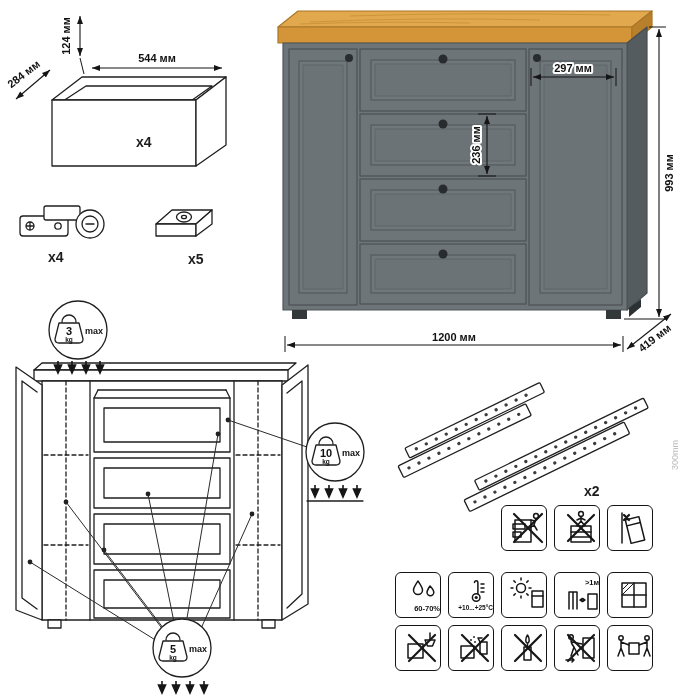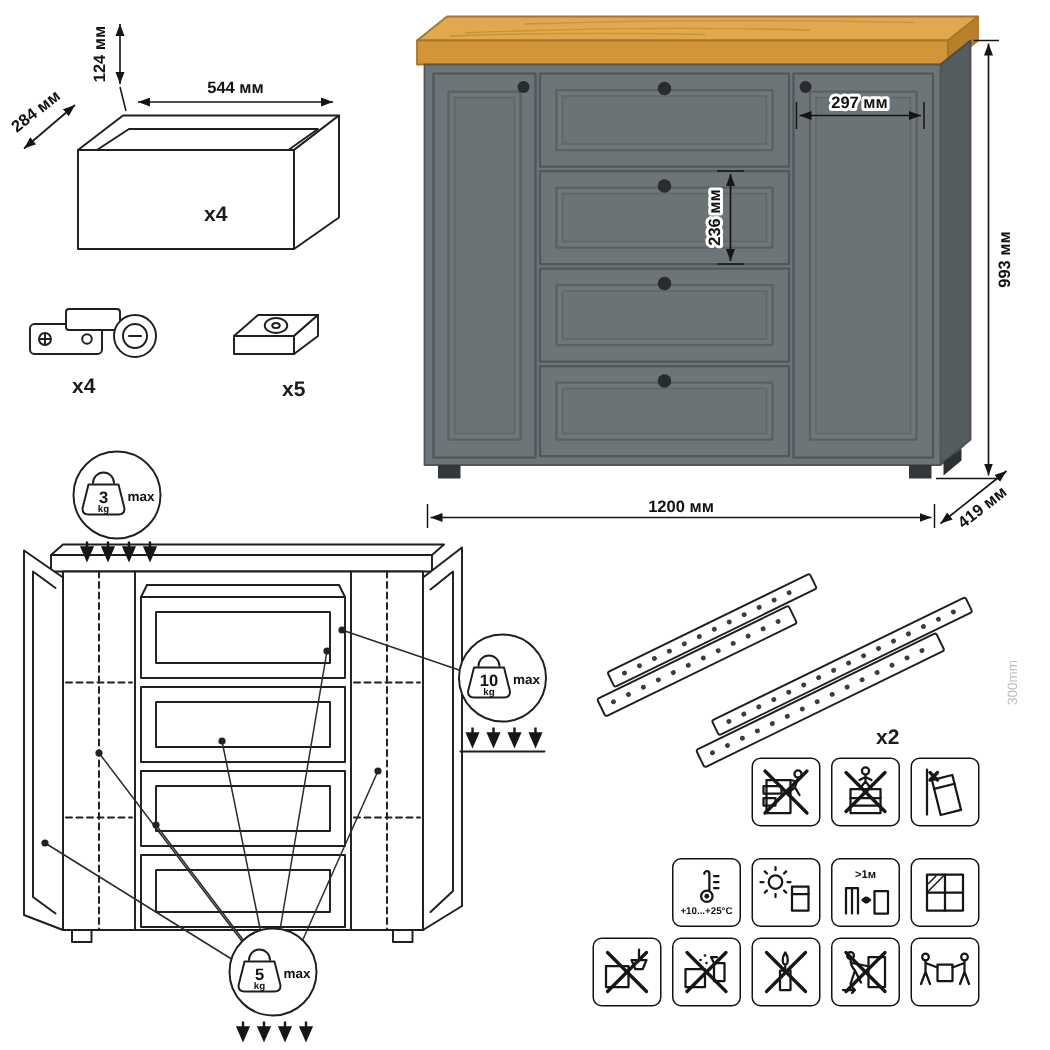--- a/index.html
+++ b/index.html
@@ -11,21 +11,21 @@
 .fw{fill:#fff;stroke:#1f1f1f;stroke-width:1.3;stroke-linejoin:round}
 .dim{fill:none;stroke:#151515;stroke-width:1.1}
 .tick{stroke:#151515;stroke-width:1}
 .dots{stroke:#3c3c3c;stroke-width:3.2;stroke-linecap:round;stroke-dasharray:0.1 11;fill:none}
 .dtxt{font-family:"Liberation Sans",sans-serif;font-size:11px;font-weight:bold;fill:#111;paint-order:stroke;stroke:#fff;stroke-width:4px;stroke-linejoin:round}
 .qty{font-family:"Liberation Sans",sans-serif;font-size:14px;font-weight:600;fill:#1c1c1c}
 .wnum{font:bold 11px "Liberation Sans",sans-serif;fill:#111;text-anchor:middle}
 .wkg{font:bold 6.5px "Liberation Sans",sans-serif;fill:#111;text-anchor:middle}
 .wmax{font:bold 9px "Liberation Sans",sans-serif;fill:#111}
 .lead{stroke:#2a2a2a;stroke-width:1;fill:none}
-.cell{position:absolute;width:46px;height:46px;border:1.7px solid #141414;border-radius:6px;background:#fff;display:flex;flex-direction:column;align-items:center;justify-content:center;gap:1px}
+.cell{position:absolute;width:46px;height:46px;border:1.7px solid #141414;border-radius:6px;background:#fff;display:flex;flex-direction:column;align-items:flex-end;justify-content:center;gap:1px}
 .clbl{font-size:7.5px;font-weight:bold;color:#111;line-height:1;white-space:nowrap}
 .clbl.sm{font-size:6.5px}
 .ic{stroke:#161616;stroke-width:1.5;fill:none;stroke-linecap:round;stroke-linejoin:round}
 .icf{fill:#161616;stroke:none}
 .ix{stroke:#161616;stroke-width:2.2;stroke-linecap:round}
 </style>
 </head>
 <body>
 
 <div id="stage">
@@ -327,20 +327,29 @@
       <line x1="6" y1="3" x2="6" y2="33"></line>
       <g transform="rotate(-14 19 20)">
             <rect x="12" y="8" width="14" height="24"></rect>
             <line x1="12" y1="14" x2="26" y2="14"></line>
           </g>
     </g>
     <path class="ix" d="M8,5 L13,10 M13,5 L8,10" stroke-width="1.8"></path>
   </svg>
 </div>
 
+<div class="cell" style="left:395px;top:572px">
+  <svg width="34" height="26" viewBox="0 0 34 26">
+    <g class="ic">
+      <path d="M12,3 C9,7.5 7.5,9.5 7.5,12 A4.5,4.5 0 0 0 16.5,12 C16.5,9.5 15,7.5 12,3 Z"></path>
+      <path d="M24,8 C22,11 21,12.5 21,14.3 A3.4,3.4 0 0 0 27.8,14.3 C27.8,12.5 26.8,11 24,8 Z"></path>
+    </g>
+  </svg>
+  <span class="clbl">60-70%</span>
+</div>
 <div class="cell" style="left:448px;top:572px">
   <svg width="34" height="26" viewBox="0 0 34 26">
     <g class="ic">
       <path d="M15.5,4.5 a1.7,1.7 0 0 1 3.4,0 V15.5"></path>
       <circle cx="17.2" cy="19.5" r="3.8"></circle>
       <circle class="icf" cx="17.2" cy="19.5" r="1.6"></circle>
       <path d="M22,6 h3 M22,10 h3 M22,14 h3"></path>
     </g>
   </svg>
   <span class="clbl sm">+10...+25°C</span>

